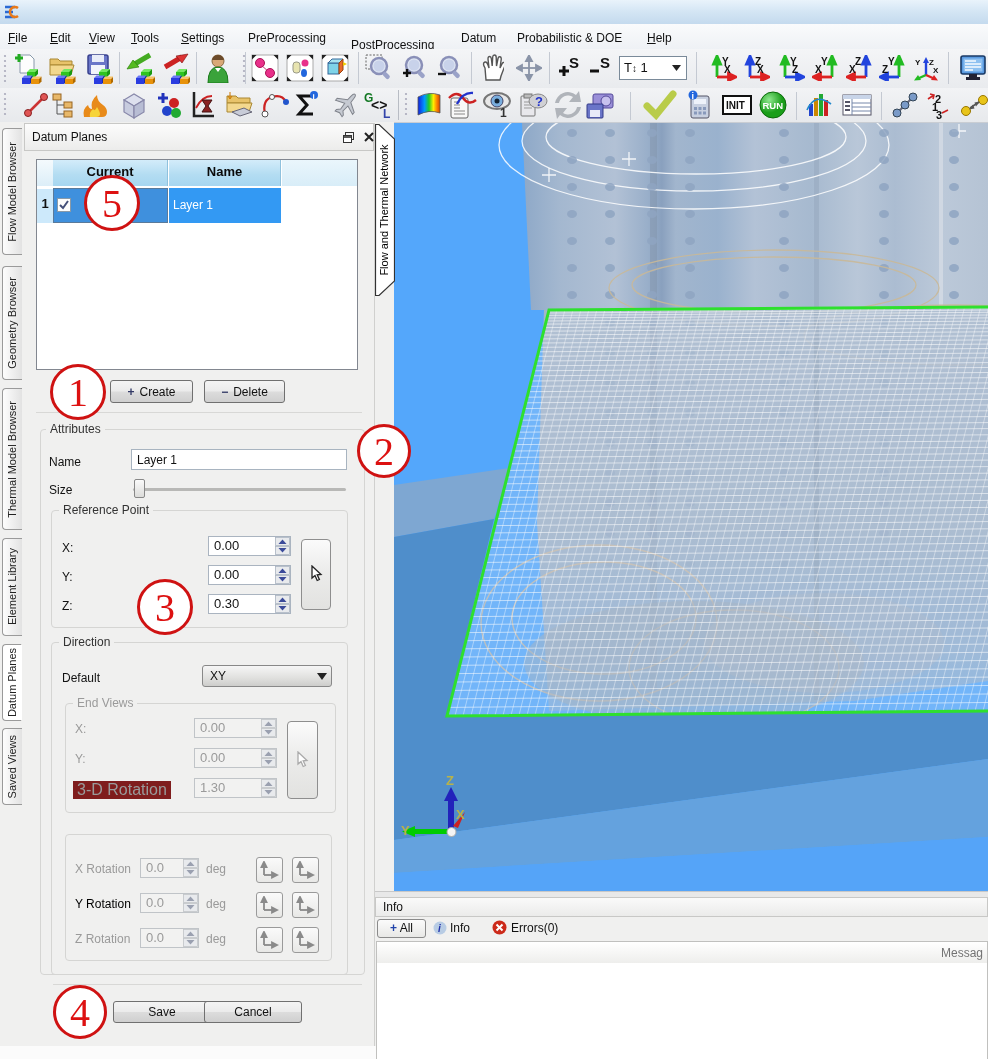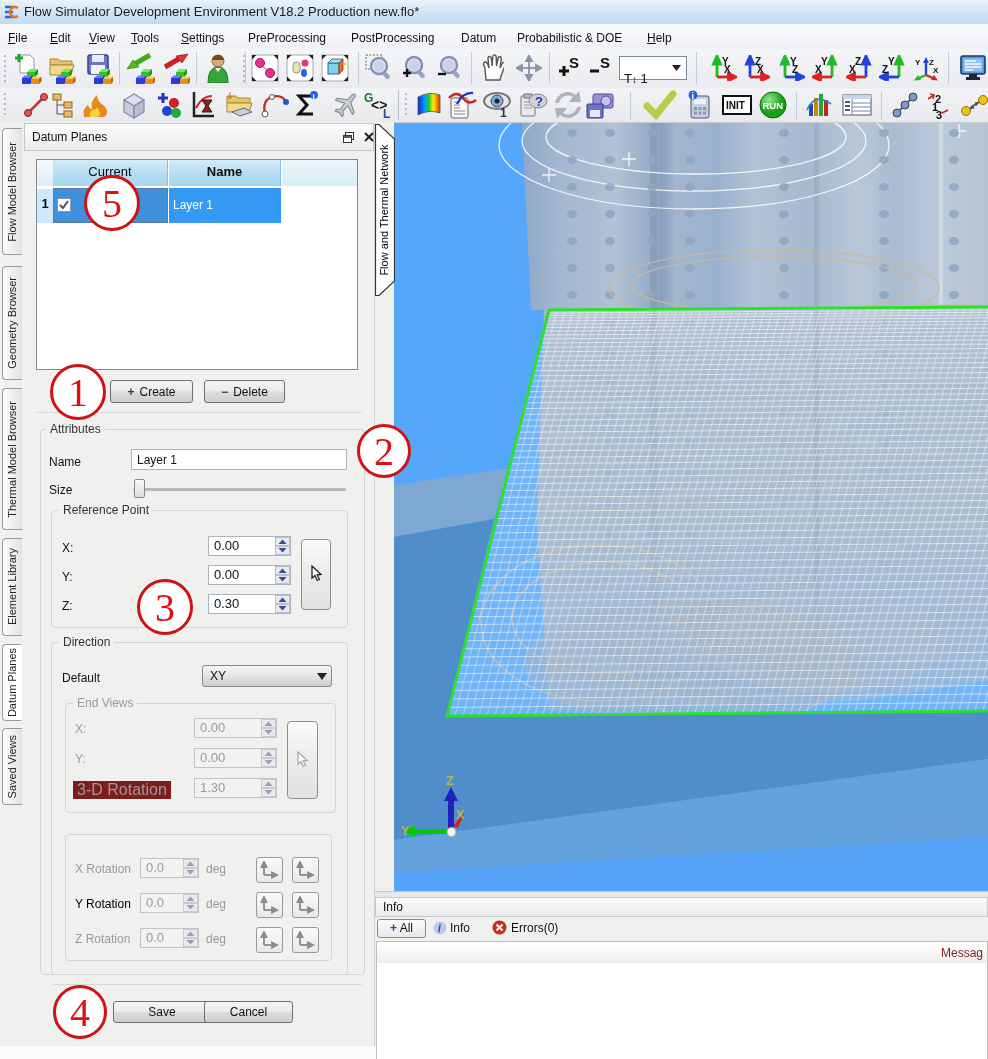--- a/index.html
+++ b/index.html
@@ -2,30 +2,29 @@
 <html><head><meta charset="utf-8"><style>
 *{margin:0;padding:0;font-family:"Liberation Sans",sans-serif}
 body{width:988px;height:1059px;position:relative;overflow:hidden;background:#fff}
 .abs{position:absolute}
 </style></head><body>
 <div class="abs" style="left:0;top:0;width:988px;height:24px;background:linear-gradient(#e9f3fb,#d3e5f4 50%,#c4daee);border-bottom:1px solid #a8bdd2">
     <svg style="position:absolute;left:4px;top:4px" width="17" height="16" viewBox="0 0 17 16">
       <path d="M1,3 h10 M1,8 h8 M1,13 h10" stroke="#2a6ad4" stroke-width="2.4"></path>
       <path d="M14,4 a5,5 0 1 0 0,8" fill="none" stroke="#e87a1a" stroke-width="2.6"></path>
     </svg>
-    <div style="position:absolute;left:24px;top:4px;font-size:13px;color:#1a1a1a">Flow Simulator Development Environment V18.2 Production new.flo*</div>
   </div>
 <div class="abs" style="left:0;top:24px;width:988px;height:25px;background:linear-gradient(#fafbfc,#eef1f5);border-bottom:1px solid #c8ccd2"></div>
 <div style="position:absolute;left:8px;top:31px;font-size:12px;color:#111"><u>F</u>ile</div>
 <div style="position:absolute;left:50px;top:31px;font-size:12px;color:#111"><u>E</u>dit</div>
 <div style="position:absolute;left:89px;top:31px;font-size:12px;color:#111"><u>V</u>iew</div>
 <div style="position:absolute;left:131px;top:31px;font-size:12px;color:#111"><u>T</u>ools</div>
 <div style="position:absolute;left:181px;top:31px;font-size:12px;color:#111"><u>S</u>ettings</div>
 <div style="position:absolute;left:248px;top:31px;font-size:12px;color:#111">PreProcessing</div>
-<div style="position:absolute;left:351px;top:31px;font-size:12px;color:#111">PostProcessing</div>
+<div style="position:absolute;left:351px;top:38px;font-size:12px;color:#111">PostProcessing</div>
 <div style="position:absolute;left:461px;top:31px;font-size:12px;color:#111">Datum</div>
 <div style="position:absolute;left:517px;top:31px;font-size:12px;color:#111">Probabilistic &amp; DOE</div>
 <div style="position:absolute;left:647px;top:31px;font-size:12px;color:#111"><u>H</u>elp</div>
 <div class="abs" style="left:0;top:49px;width:988px;height:39px;background:linear-gradient(#f4f5f7,#e9ebee);border-bottom:1px solid #d0d3d8"></div>
 <svg style="position:absolute;left:3px;top:53px" width="5" height="30">
     <g fill="#aab">
       <circle cx="2" cy="3" r="1.1"></circle>
       <circle cx="2" cy="8" r="1.1"></circle>
       <circle cx="2" cy="13" r="1.1"></circle>
       <circle cx="2" cy="18" r="1.1"></circle>
@@ -44,21 +43,21 @@
     </g>
   </svg>
 <div style="position:absolute;left:119px;top:52px;width:1px;height:32px;background:#c4c9d2"></div>
 <div style="position:absolute;left:196px;top:52px;width:1px;height:32px;background:#c4c9d2"></div>
 <div style="position:absolute;left:245px;top:52px;width:1px;height:32px;background:#c4c9d2"></div>
 <div style="position:absolute;left:358px;top:52px;width:1px;height:32px;background:#c4c9d2"></div>
 <div style="position:absolute;left:471px;top:52px;width:1px;height:32px;background:#c4c9d2"></div>
 <div style="position:absolute;left:549px;top:52px;width:1px;height:32px;background:#c4c9d2"></div>
 <div style="position:absolute;left:696px;top:52px;width:1px;height:32px;background:#c4c9d2"></div>
 <div style="position:absolute;left:948px;top:52px;width:1px;height:32px;background:#c4c9d2"></div>
-<div class="abs" style="left:619px;top:56px;width:68px;height:24px;background:#fff;border:1px solid #7a8a99;box-sizing:border-box;font-size:13px;color:#111;padding:14px 0 0 4px">T<span style="font-size:10px">↕</span> 1</div>
+<div class="abs" style="left:619px;top:56px;width:68px;height:24px;background:#fff;border:1px solid #7a8a99;box-sizing:border-box;font-size:13px;color:#111;padding:3px 0 0 4px">T<span style="font-size:10px">↕</span> 1</div>
 <svg style="position:absolute;left:672px;top:65px" width="10" height="7">
     <polygon points="0,0 9,0 4.5,6" fill="#222"></polygon>
   </svg>
 <svg style="position:absolute;left:12px;top:52px" width="30" height="32" viewBox="0 0 30 32">
     <path d="M8,3 h10 l4,4 v14 h-14 z" fill="#fdfdfd" stroke="#8899aa"></path>
     <path d="M3,2 h8 M7,-2 v8" transform="translate(0,4)" stroke="#22aa22" stroke-width="3"></path>
     <g transform="translate(10,16) scale(1.0)">
       <g>
         <polygon points="5,4 13,4 13,9 5,9" fill="#2fc41f"></polygon>
         <polygon points="5,4 8,1 16,1 13,4" fill="#74e862"></polygon>
@@ -554,21 +553,21 @@
       <rect x="3.5" y="1.5" width="8" height="7" fill="none" stroke="#333"></rect>
       <rect x="1.5" y="4.5" width="8" height="7" fill="#fff" stroke="#333"></rect>
       <line x1="1.5" y1="6" x2="9.5" y2="6" stroke="#333" stroke-width="1.6"></line>
     </svg>
     <svg style="position:absolute;left:338px;top:7px" width="12" height="12" viewBox="0 0 12 12">
       <path d="M2,2 L10,10 M10,2 L2,10" stroke="#222" stroke-width="2"></path>
     </svg>
   </div>
 <div class="abs" style="left:36px;top:159px;width:322px;height:211px;background:#fff;border:1px solid #828790;box-sizing:border-box"></div>
 <div class="abs" style="left:37px;top:160px;width:16px;height:26px;background:linear-gradient(#f4fafd,#dceef8)"></div>
-<div class="abs" style="left:53px;top:160px;width:115px;height:26px;background:linear-gradient(#d3ecfa,#b4ddf2 55%,#a6d6f0);border-right:1px solid #8fc1dd;box-sizing:border-box;text-align:center;font-size:13px;font-weight:normal;color:#0a0a0a;padding-top:4px">Current</div>
+<div class="abs" style="left:53px;top:160px;width:115px;height:26px;background:linear-gradient(#d3ecfa,#b4ddf2 55%,#a6d6f0);border-right:1px solid #8fc1dd;box-sizing:border-box;text-align:center;font-size:13px;font-weight:bold;color:#0a0a0a;padding-top:4px">Current</div>
 <div class="abs" style="left:169px;top:160px;width:112px;height:26px;background:linear-gradient(#d3ecfa,#b4ddf2 55%,#a6d6f0);border-right:1px solid #8fc1dd;box-sizing:border-box;text-align:center;font-size:13px;font-weight:bold;color:#0a0a0a;padding-top:4px">Name</div>
 <div class="abs" style="left:282px;top:160px;width:75px;height:26px;background:linear-gradient(#eaf6fc,#d8edf8)"></div>
 <div class="abs" style="left:37px;top:189px;width:16px;height:34px;background:#cde9fb;font-size:13px;font-weight:bold;color:#111;text-align:center;padding-top:7px;box-sizing:border-box">1</div>
 <div class="abs" style="left:53px;top:188px;width:115px;height:35px;background:#3f90dd;border:1px solid #5a7a9a;box-sizing:border-box"></div>
 <div class="abs" style="left:169px;top:188px;width:112px;height:35px;background:#3399f3"></div>
 <div class="abs" style="left:57px;top:198px;width:14px;height:14px;background:#fdfdfd;border:1px solid #8a9aa8;box-sizing:border-box"></div>
 <svg style="position:absolute;left:58px;top:199px" width="12" height="12" viewBox="0 0 12 12">
     <path d="M2,6 L5,9 L10,2" fill="none" stroke="#44507a" stroke-width="2"></path>
   </svg>
 <div class="abs" style="left:173px;top:198px;font-size:12px;color:#fff">Layer 1</div>
@@ -727,21 +726,21 @@
 <svg style="position:absolute;left:296px;top:931px" width="19" height="18" viewBox="0 0 19 18">
     <g stroke="#8a8a8a" stroke-width="1.8" fill="#8a8a8a">
       <line x1="4" y1="14" x2="4" y2="5"></line>
       <polygon points="4,1 1.5,6 6.5,6"></polygon>
       <line x1="4" y1="14" x2="13" y2="14"></line>
       <polygon points="17,14 12,11.5 12,16.5"></polygon>
     </g>
   </svg>
 <div class="abs" style="left:53px;top:984px;width:309px;height:1px;background:#d8d8d6"></div>
 <div style="position:absolute;left:113px;top:1001px;width:98px;height:22px;background:linear-gradient(#f4f4f4,#ebebeb 48%,#dcdcdc 52%,#cfcfcf);border:1px solid #707070;border-radius:3px;box-sizing:border-box;display:flex;align-items:center;justify-content:center;font-size:12px;color:#111">Save</div>
-<div style="position:absolute;left:204px;top:1001px;width:89px;height:22px;background:linear-gradient(#f4f4f4,#ebebeb 48%,#dcdcdc 52%,#cfcfcf);border:1px solid #707070;border-radius:3px;box-sizing:border-box;display:flex;align-items:center;justify-content:center;font-size:12px;color:#111">Cancel</div>
+<div style="position:absolute;left:204px;top:1001px;width:98px;height:22px;background:linear-gradient(#f4f4f4,#ebebeb 48%,#dcdcdc 52%,#cfcfcf);border:1px solid #707070;border-radius:3px;box-sizing:border-box;display:flex;align-items:center;justify-content:center;font-size:12px;color:#111">Cancel</div>
 <div class="abs" style="left:374px;top:123px;width:1px;height:923px;background:#d0d0ce"></div>
 <svg id="vp" width="594" height="768" viewBox="0 0 594 768" style="position:absolute;left:394px;top:123px">
 <defs>
  <linearGradient id="mg" x1="0" y1="0" x2="1" y2="0">
   <stop offset="0" stop-color="#8fa8c6"></stop>
         <stop offset="0.08" stop-color="#a6b8ce"></stop>
   <stop offset="0.2" stop-color="#b5c2d4"></stop>
         <stop offset="0.27" stop-color="#9bafc8"></stop>
   <stop offset="0.3" stop-color="#8ba0bc"></stop>
         <stop offset="0.33" stop-color="#a4b6cc"></stop>
@@ -1086,17 +1085,17 @@
     <text x="5" y="11" font-size="10" font-weight="bold" fill="#2233aa" font-style="italic" font-family="Liberation Serif">i</text>
   </svg>
 <div class="abs" style="left:450px;top:921px;font-size:12px;color:#111">Info</div>
 <svg style="position:absolute;left:492px;top:920px" width="15" height="15">
     <circle cx="7.5" cy="7.5" r="7" fill="#cc2a1a"></circle>
     <path d="M4.5,4.5 L10.5,10.5 M10.5,4.5 L4.5,10.5" stroke="#fff" stroke-width="2"></path>
   </svg>
 <div class="abs" style="left:511px;top:921px;font-size:12px;color:#111">Errors(0)</div>
 <div class="abs" style="left:376px;top:941px;width:612px;height:118px;background:#fff;border:1px solid #c0c0be;border-bottom:none;box-sizing:border-box"></div>
 <div class="abs" style="left:377px;top:942px;width:610px;height:21px;background:linear-gradient(#ffffff,#eeeeec)"></div>
-<div class="abs" style="left:941px;top:946px;font-size:12px;color:#7f1d1d">Messag</div>
+<div class="abs" style="left:941px;top:946px;font-size:12px;color:#737373">Messag</div>
 <div style="position:absolute;left:84px;top:175px;width:56px;height:56px;border-radius:50%;background:#fff;border:3.5px solid #cf1212;box-sizing:border-box;display:flex;align-items:center;justify-content:center;font-size:40px;color:#dd1111;font-family:'Liberation Serif',serif;z-index:50">5</div>
 <div style="position:absolute;left:50px;top:364px;width:56px;height:56px;border-radius:50%;background:#fff;border:3.5px solid #cf1212;box-sizing:border-box;display:flex;align-items:center;justify-content:center;font-size:40px;color:#dd1111;font-family:'Liberation Serif',serif;z-index:50">1</div>
 <div style="position:absolute;left:357px;top:424px;width:54px;height:54px;border-radius:50%;background:#fff;border:3.5px solid #cf1212;box-sizing:border-box;display:flex;align-items:center;justify-content:center;font-size:40px;color:#dd1111;font-family:'Liberation Serif',serif;z-index:50">2</div>
 <div style="position:absolute;left:137px;top:579px;width:56px;height:56px;border-radius:50%;background:#fff;border:3.5px solid #cf1212;box-sizing:border-box;display:flex;align-items:center;justify-content:center;font-size:40px;color:#dd1111;font-family:'Liberation Serif',serif;z-index:50">3</div>
 <div style="position:absolute;left:53px;top:985px;width:54px;height:54px;border-radius:50%;background:#fff;border:3.5px solid #cf1212;box-sizing:border-box;display:flex;align-items:center;justify-content:center;font-size:40px;color:#dd1111;font-family:'Liberation Serif',serif;z-index:50">4</div>
 </body></html>

